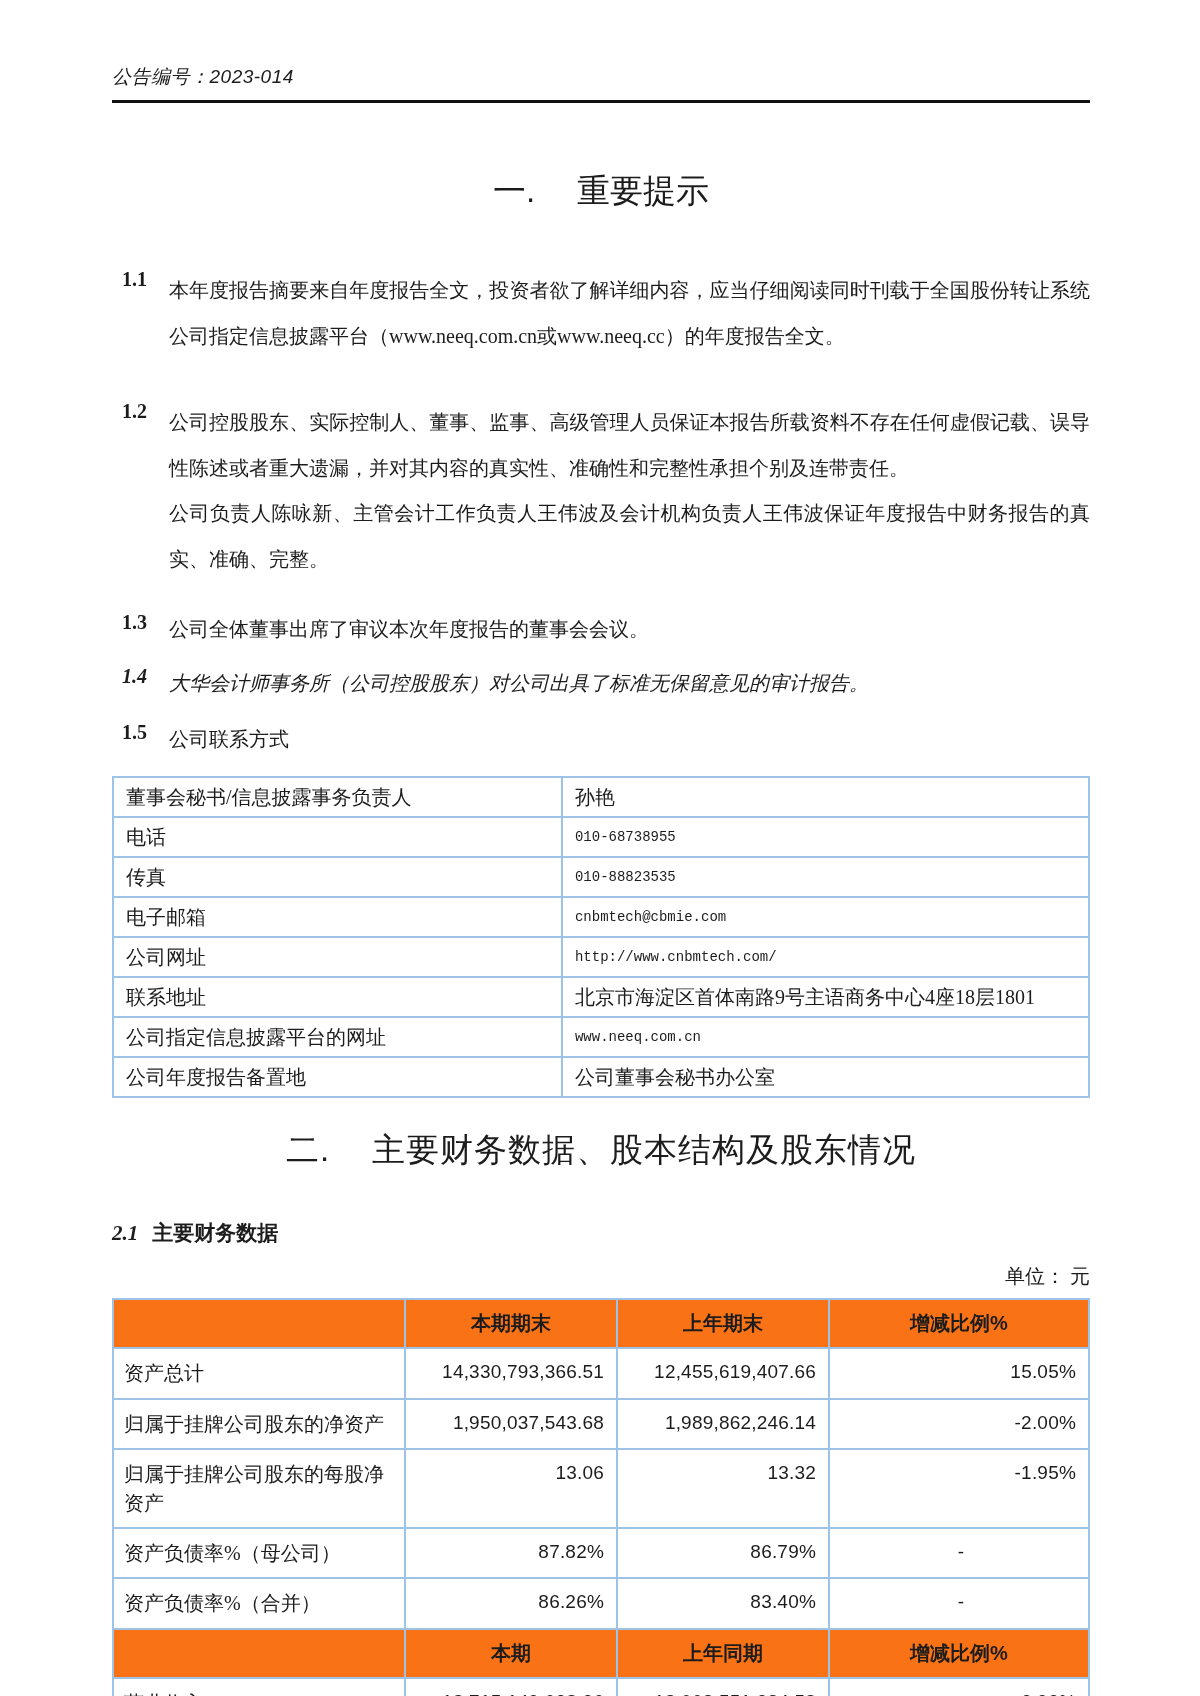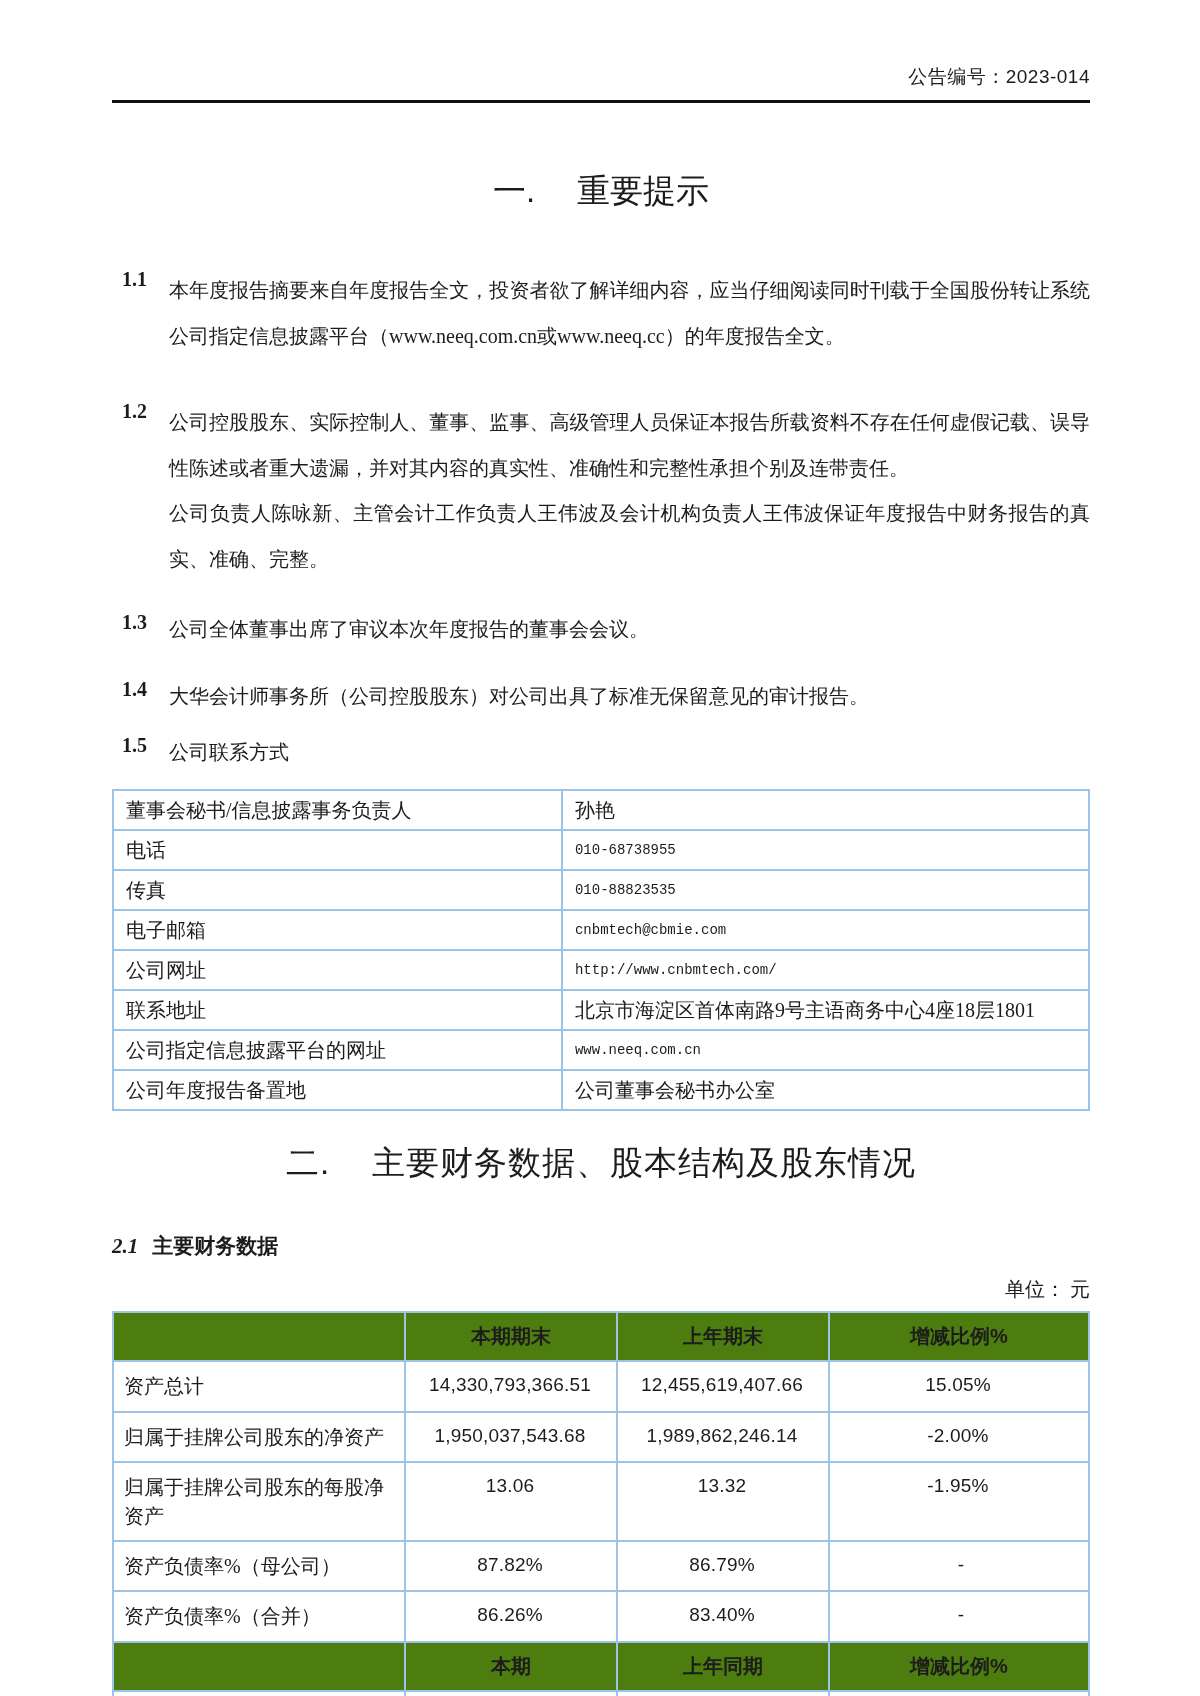--- a/index.html
+++ b/index.html
@@ -8,21 +8,21 @@
     width: 1200px;
     min-height: 1696px;
     margin: 0 auto;
     background: #ffffff;
     box-sizing: border-box;
     padding: 64px 110px 20px 112px;
     font-family: "Liberation Serif", "DejaVu Serif", serif;
     color: #1c1c1c;
   }
   
-  .notice-row { text-align: right; font-size: 19px; letter-spacing: 0.5px; }
+  .notice-row { text-align: left; font-size: 19px; letter-spacing: 0.5px; font-style: italic; }
   .notice-row .num { font-family: "Liberation Sans", "DejaVu Sans", sans-serif; }
   .top-rule { height: 3px; background: #111; margin-top: 10px; }
 
   
   .main-title {
     text-align: center;
     font-family: "Liberation Sans", "DejaVu Sans", sans-serif;
     font-weight: 400;
     font-size: 33px;
     margin: 0;
@@ -36,21 +36,21 @@
   .item .item-num {
     position: absolute; left: 10px; top: 0;
     font-weight: 700;
     font-family: "Liberation Serif", "DejaVu Serif", serif;
   }
   .item p { margin: 0; text-align: justify; line-height: 2.28; }
   .item.single { line-height: 1.5; }
   .i11 { margin-top: 54px; }
   .i12 { margin-top: 41px; }
   .i13 { margin-top: 24px; }
-  .i14 { margin-top: 22px; }
+  .i14 { margin-top: 9px; font-style: italic; }
   .i15 { margin-top: 10px; }
 
   
   table { border-collapse: collapse; width: 100%; }
   .contact-table { margin-top: 14px; font-size: 20px; }
   .contact-table td {
     border: 2px solid #9dc3e6;
     padding: 5px 12px;
     height: 28px;
     vertical-align: middle;
@@ -69,30 +69,30 @@
   .sub-heading .snum { margin-right: 14px; font-family: "Liberation Serif","DejaVu Serif",serif; font-style: italic; }
   .unit-line { margin-top: 16px; text-align: right; font-size: 20px; }
 
   
   .fin-table { margin-top: 8px; font-size: 20px; table-layout: fixed; }
   .fin-table col.fc1 { width: 292px; }
   .fin-table col.fc2 { width: 212px; }
   .fin-table col.fc3 { width: 212px; }
   .fin-table td, .fin-table th { border: 2px solid #9dc3e6; vertical-align: top; }
   .fin-table th {
-    background: #4d7c0f;
+    background: #f97316;
     font-family: "Liberation Sans", "DejaVu Sans", sans-serif;
     font-weight: 700;
     text-align: center;
     padding: 10px 6px;
   }
   .fin-table td { padding: 10px 12px 10px 10px; line-height: 1.42; }
   .fin-table td.lbl { text-align: left; }
   .fin-table td.num {
-    text-align: center;
+    text-align: right;
     font-family: "Liberation Sans", "DejaVu Sans", sans-serif;
     font-size: 19px;
     letter-spacing: 0.2px;
   }
   .fin-table td.num.center { text-align: center; padding-right: 6px; }
 </style>
 </head>
 <body>
 
 <div class="page">

